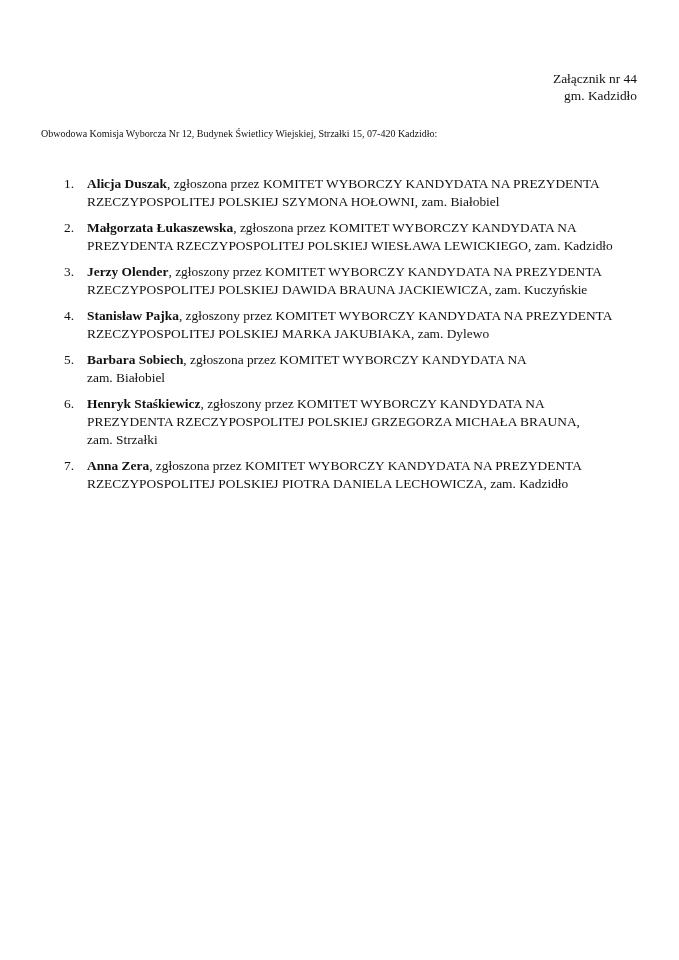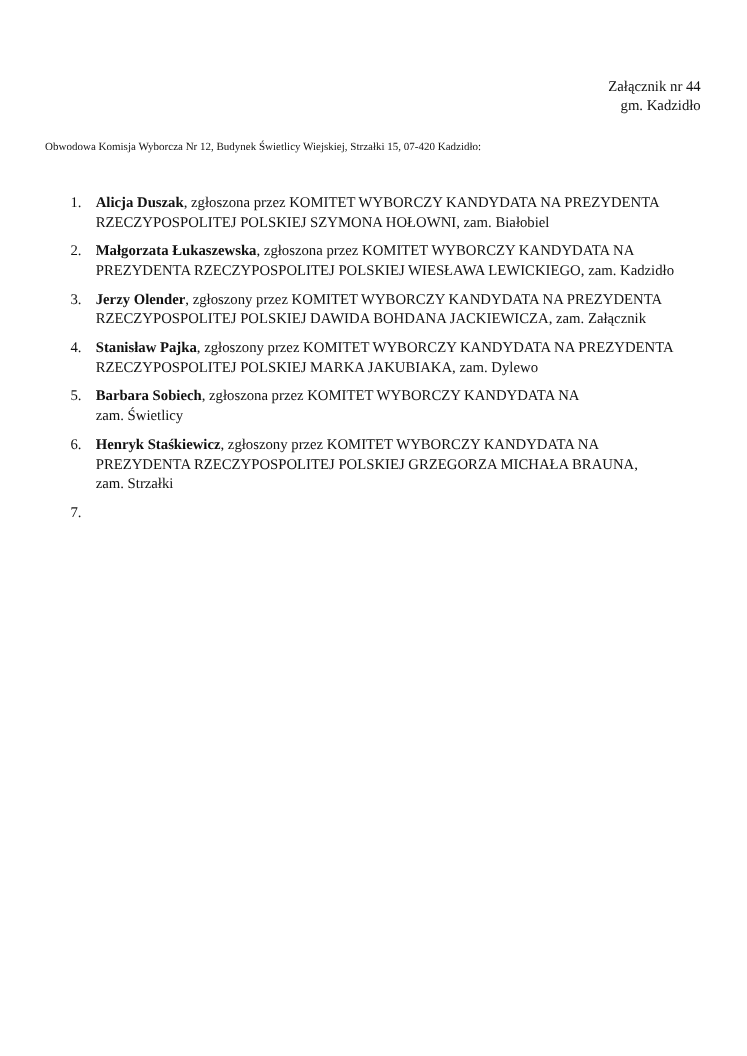--- a/index.html
+++ b/index.html
@@ -97,43 +97,47 @@
       <span class="item-num">2.</span>
       <div class="item-body">
         <span class="item-line"><span class="name">Małgorzata Łukaszewska</span><span>, zgłoszona przez KOMITET WYBORCZY KANDYDATA NA</span></span>
         <span class="item-line">PREZYDENTA RZECZYPOSPOLITEJ POLSKIEJ WIESŁAWA LEWICKIEGO, zam. Kadzidło</span>
       </div>
     </li>
     <li class="item">
       <span class="item-num">3.</span>
       <div class="item-body">
         <span class="item-line"><span class="name">Jerzy Olender</span><span>, zgłoszony przez KOMITET WYBORCZY KANDYDATA NA PREZYDENTA</span></span>
-        <span class="item-line">RZECZYPOSPOLITEJ POLSKIEJ DAWIDA BOHDANA JACKIEWICZA, zam. Załącznik</span>
+        <span class="item-line">RZECZYPOSPOLITEJ POLSKIEJ DAWIDA BRAUNA JACKIEWICZA, zam. Kuczyńskie</span>
       </div>
     </li>
     <li class="item">
       <span class="item-num">4.</span>
       <div class="item-body">
         <span class="item-line"><span class="name">Stanisław Pajka</span><span>, zgłoszony przez KOMITET WYBORCZY KANDYDATA NA PREZYDENTA</span></span>
         <span class="item-line">RZECZYPOSPOLITEJ POLSKIEJ MARKA JAKUBIAKA, zam. Dylewo</span>
       </div>
     </li>
     <li class="item">
       <span class="item-num">5.</span>
       <div class="item-body">
         <span class="item-line"><span class="name">Barbara Sobiech</span><span>, zgłoszona przez KOMITET WYBORCZY KANDYDATA NA</span></span>
-        <span class="item-line">zam. Świetlicy</span>
+        <span class="item-line">zam. Białobiel</span>
       </div>
     </li>
     <li class="item">
       <span class="item-num">6.</span>
       <div class="item-body">
         <span class="item-line"><span class="name">Henryk Staśkiewicz</span><span>, zgłoszony przez KOMITET WYBORCZY KANDYDATA NA</span></span>
         <span class="item-line">PREZYDENTA RZECZYPOSPOLITEJ POLSKIEJ GRZEGORZA MICHAŁA BRAUNA,</span>
         <span class="item-line">zam. Strzałki</span>
       </div>
     </li>
     <li class="item">
       <span class="item-num">7.</span>
+      <div class="item-body">
+        <span class="item-line"><span class="name">Anna Zera</span><span>, zgłoszona przez KOMITET WYBORCZY KANDYDATA NA PREZYDENTA</span></span>
+        <span class="item-line">RZECZYPOSPOLITEJ POLSKIEJ PIOTRA DANIELA LECHOWICZA, zam. Kadzidło</span>
+      </div>
     </li>
   </ol>
 
 </div>
 
 </body></html>

